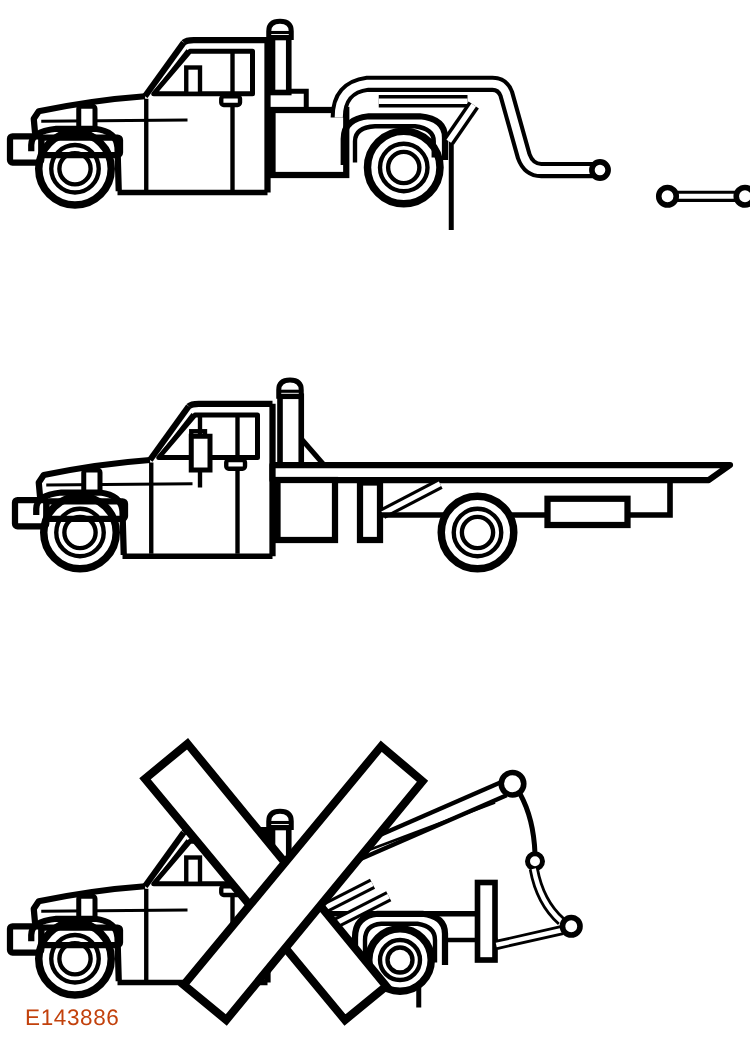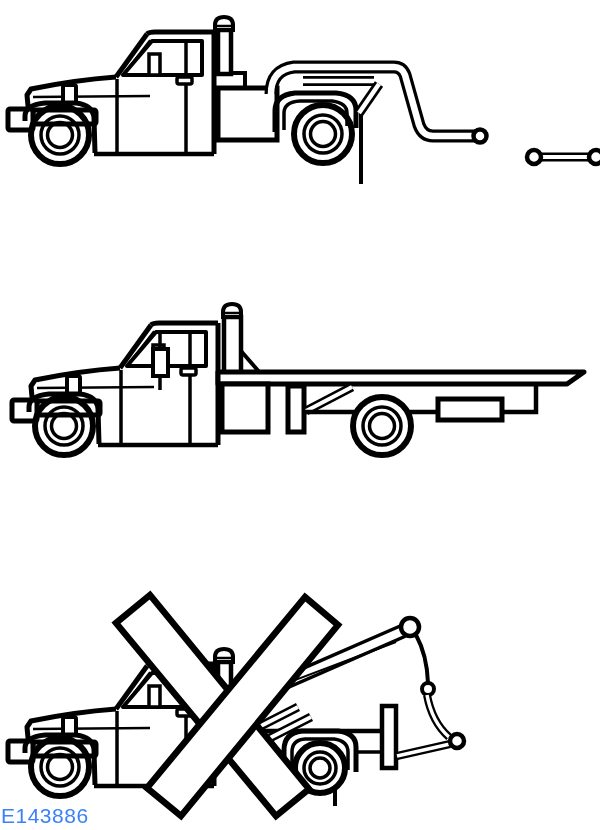--- a/index.html
+++ b/index.html
@@ -6,23 +6,23 @@
   body {
     width: 600px; height: 830px;
     background: #ffffff;
     position: relative;
     overflow: hidden;
     font-family: "Liberation Sans", sans-serif;
   }
   #figure-svg { position: absolute; left: 0; top: 0; }
   .figure-label {
     position: absolute;
-    left: 1px; top: 804px;
-    font-size: 21px;
-    color: #3b82f6;
+    left: 20px; top: 804px;
+    font-size: 18px;
+    color: #c2410c;
     letter-spacing: 0.5px;
   }
   svg path, svg rect, svg circle, svg line { vector-effect: none; }
 </style>
 </head>
 <body>
 
 <div>
 
 <svg id="figure-svg" width="600" height="830" viewBox="0 0 600 830" fill="none" stroke="#000000">

